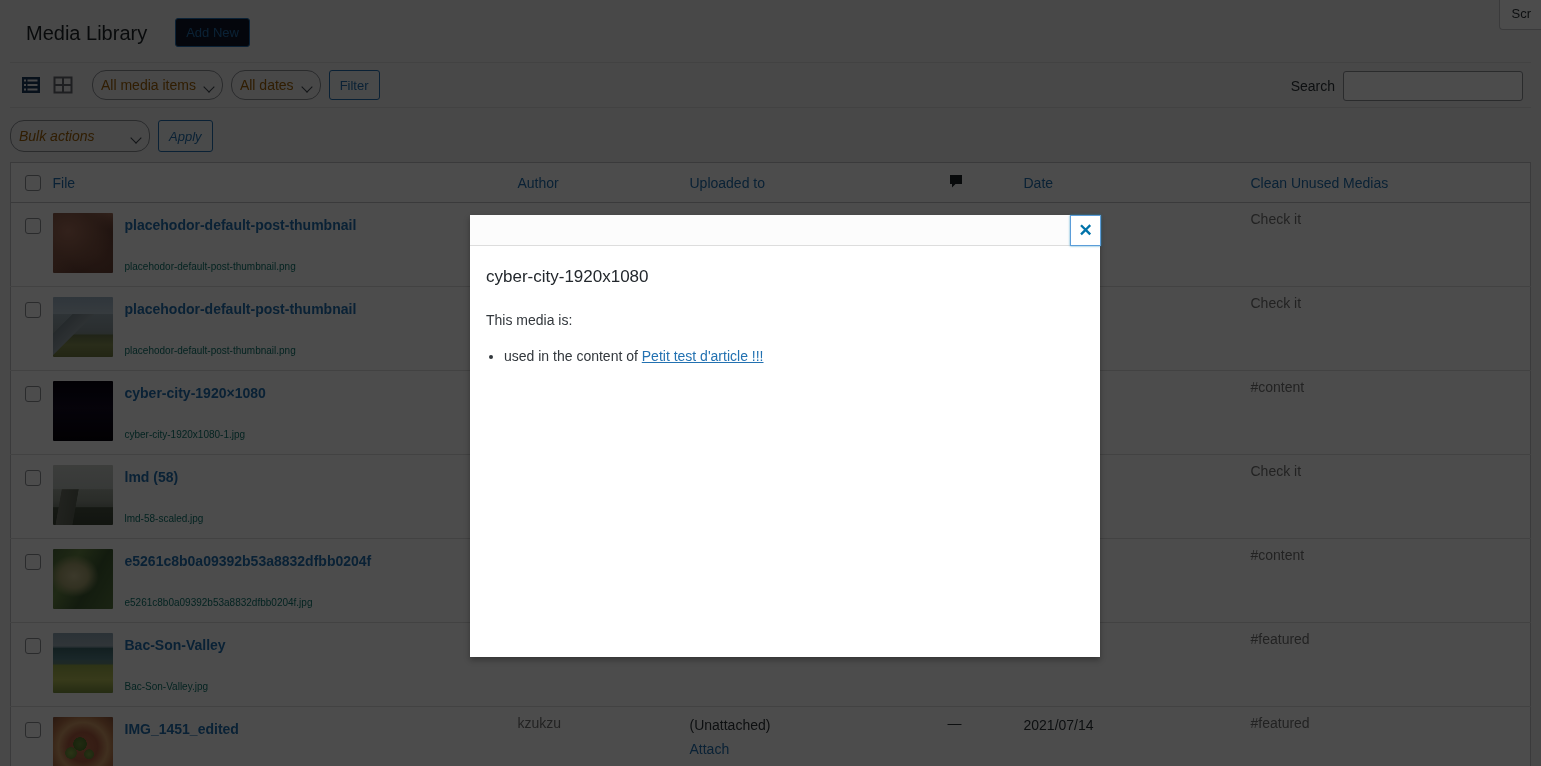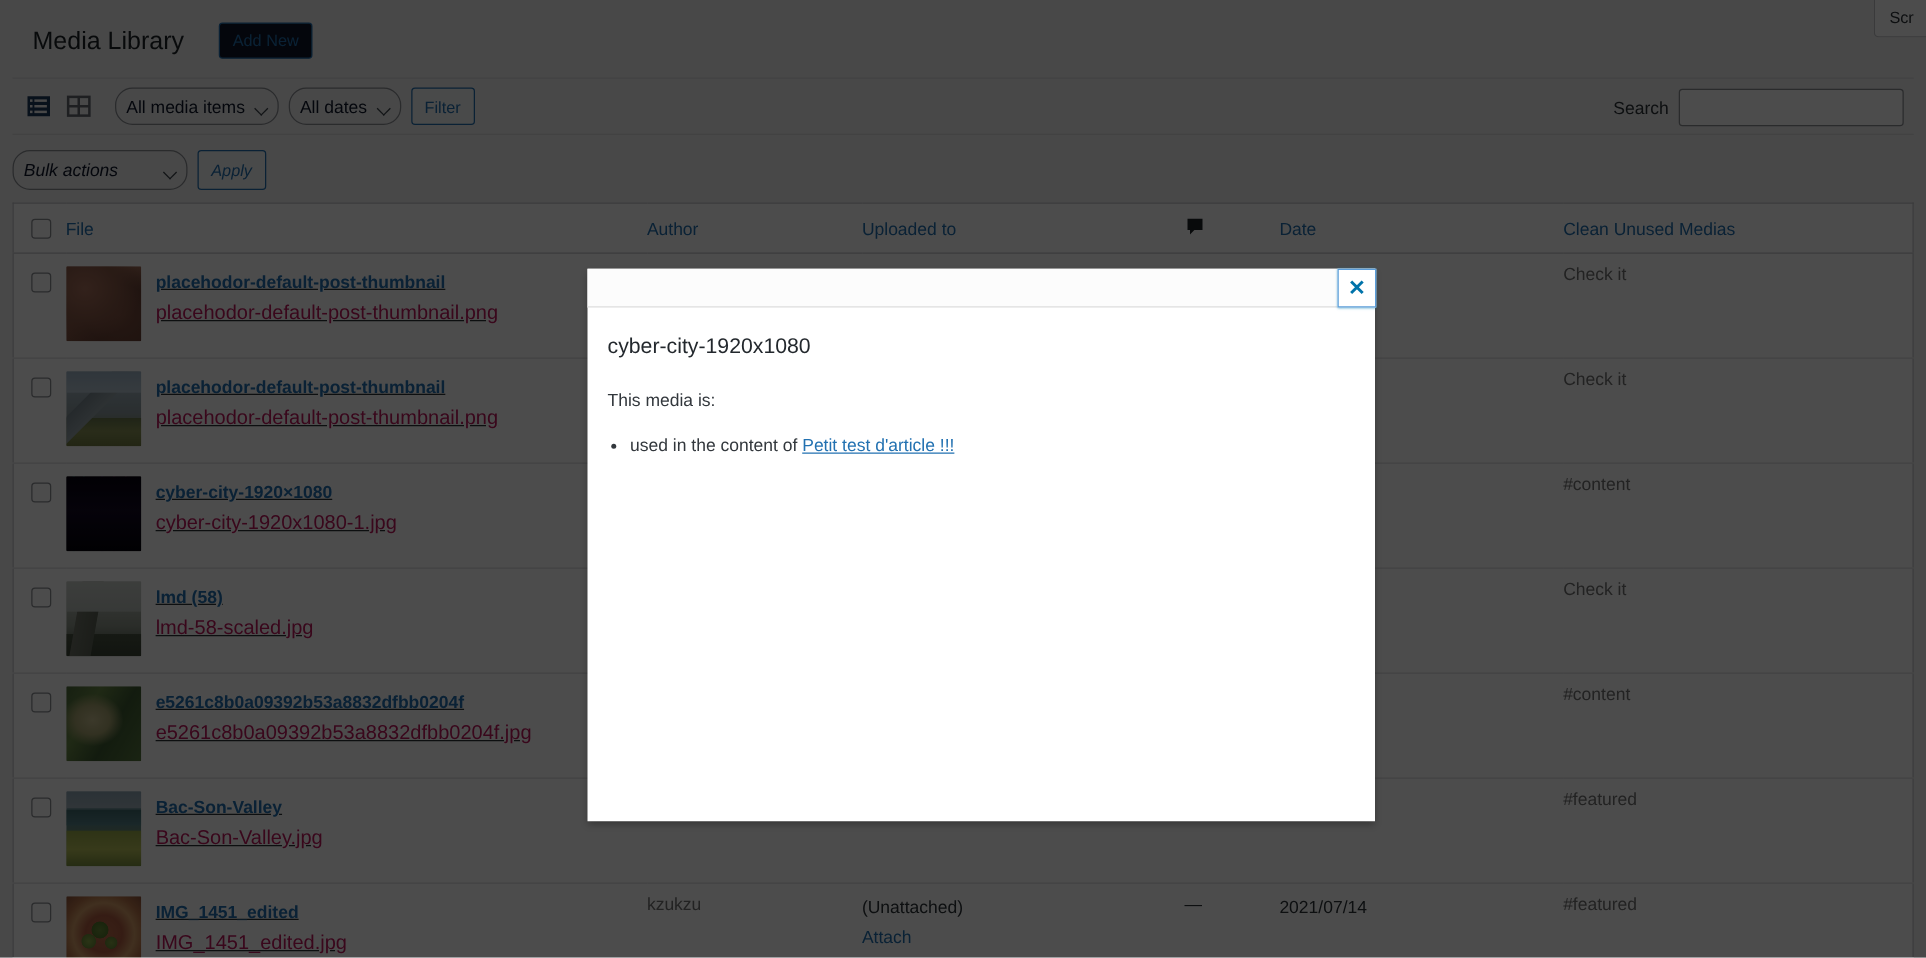--- a/index.html
+++ b/index.html
@@ -91,21 +91,21 @@
   .select-box {
     position: relative;
     display: inline-flex;
     align-items: center;
     height: 30px;
     padding: 0 26px 0 8px;
     border: 1px solid #8c8f94;
     border-radius: 14px;
     background: #f0f0f1;
     font-size: 14px;
-    color: #0f172a;
+    color: #a16207;
     margin-right: 8px;
     cursor: pointer;
     line-height: 28px;
   }
   .select-box::after {
     content: "";
     position: absolute;
     right: 9px; top: 12px;
     width: 7px; height: 7px;
     border-right: 1.6px solid #3c434a;
@@ -199,42 +199,43 @@
     padding: 8px 10px 8px 0;
     font-size: 14px;
     color: #2c3338;
     vertical-align: top;
     border-top: 1px solid #dcdcde;
   }
   .wp-table tbody tr:first-child td { border-top: none; }
   .wp-table tbody tr { height: 84px; }
   .wp-table tbody td.col-cb { padding-top: 14px; padding-left: 14px; }
 
-  .file-cell { display: flex; gap: 12px; align-items: flex-start; padding-top: 2px; text-decoration: underline; }
+  .file-cell { display: flex; gap: 12px; align-items: flex-start; padding-top: 2px; }
   .thumb {
     width: 60px; height: 60px;
     flex: 0 0 60px;
     border-radius: 1px;
     background-size: cover;
     background-position: center;
   }
   .file-meta { padding-top: 2px; }
   .file-title {
     font-size: 14px;
     font-weight: 700;
     color: #2271b1;
     text-decoration: none;
     display: block;
     line-height: 1.5;
     cursor: pointer;
   }
   .file-name {
-    font-size: 16px;
-    color: #be185d;
+    font-size: 10px;
+    color: #0f766e;
     line-height: 1.9;
+    margin-top: 21px;
   }
   .cell-link {
     color: #737373;
     text-decoration: none;
     cursor: pointer;
     font-size: 14px;
   }
   .cell-plain { color: #2c3338; font-size: 14px; line-height: 1.5; }
   .attach-link { display: block; color: #2271b1; cursor: pointer; font-size: 14px; line-height: 1.9; }
   .dash { color: #2c3338; }

